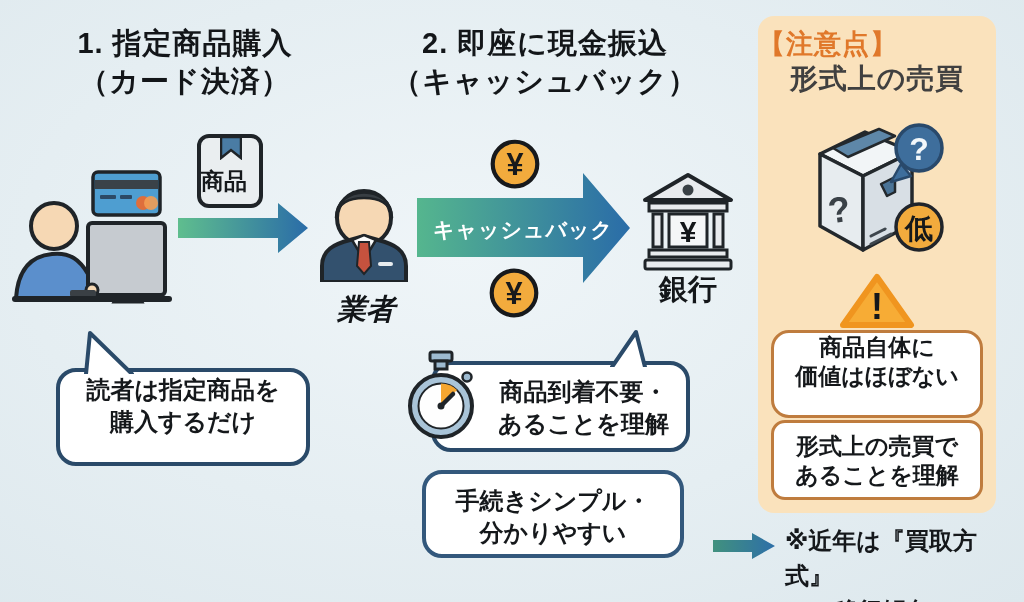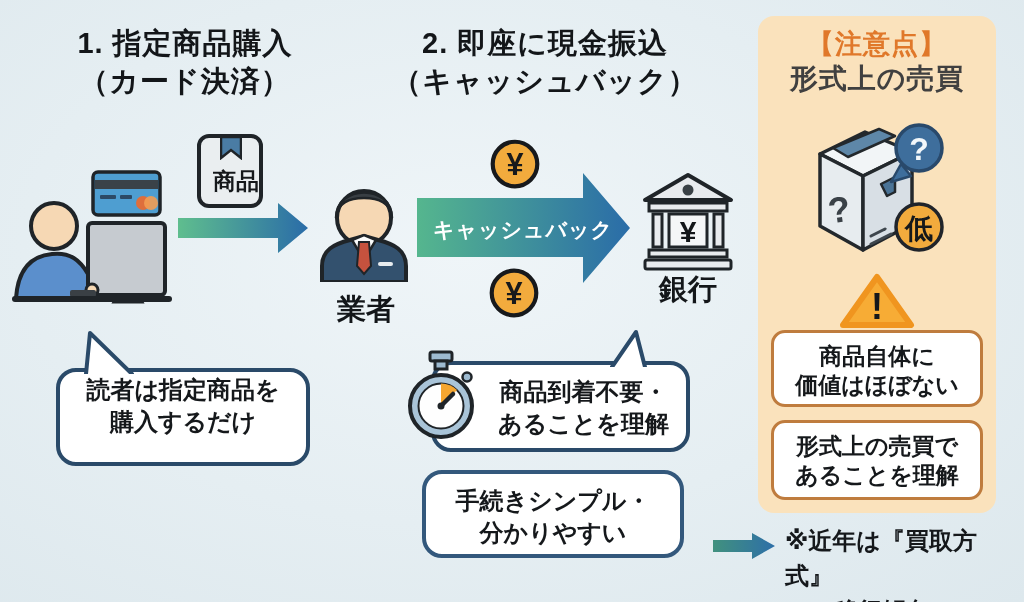--- a/index.html
+++ b/index.html
@@ -15,21 +15,21 @@
   .bubble {
     background:#FFFFFF; border:4px solid #2A4A69; border-radius:20px;
     text-align:center; font-weight:700; font-size:24px; line-height:32px; z-index:2;
   }
   .tail { z-index:3; }
   .notebox {
     background:#FFFFFF; border:3.5px solid #BF7C3E; border-radius:14px;
     text-align:center; font-weight:700; font-size:23px; line-height:29px;
   }
   .panel { background:#FAE2BC; border-radius:16px; }
-  .panel-tag { font-weight:700; font-size:27px; color:#E0782A; text-align:center; letter-spacing:1px; }
+  .panel-tag { font-weight:700; font-size:27px; color:#E0782A; text-align:left; letter-spacing:1px; }
   .panel-title { font-weight:700; font-size:28px; color:#404040; text-align:center; letter-spacing:1px; }
   .arrow-label { color:#FFFFFF; font-weight:700; font-size:21px; text-align:center; letter-spacing:1px; z-index:4; }
   .footnote { font-weight:700; font-size:24px; line-height:35px; color:#15181B; }
   .footnote .indent { padding-left:24px; }
   svg text { font-family:"Liberation Sans","DejaVu Sans",sans-serif; }
 </style>
 </head>
 <body>
 
 <div class="stage">
@@ -62,42 +62,42 @@
     <circle cx="84" cy="158" r="6" fill="#F6D8B4" stroke="#1F2428" stroke-width="3"></circle>
     <rect x="62" y="158" width="26" height="7" rx="2" fill="#3A4045"></rect>
 
     <rect x="4" y="164" width="160" height="6" rx="3" fill="#1F2428"></rect>
   </svg>
 
   <div class="abs" style="left:197px; top:134px; width:66px; height:74px; background:#EAEEF0; border:4px solid #1F2428; border-radius:12px; z-index:1;">
     <svg class="abs" style="left:19px; top:-1px;" width="22" height="23" viewBox="0 0 22 23">
       <polygon points="1,0 21,0 21,21 11,13 1,21" fill="#4A7CA4" stroke="#1F2428" stroke-width="2.5"></polygon>
     </svg>
-    <div class="abs" style="left:0; top:28px; width:58px; text-align:right; font-weight:700; font-size:23px;">商品</div>
+    <div class="abs" style="left:0; top:28px; width:58px; text-align:left; font-weight:700; font-size:23px;">商品</div>
   </div>
 
   <svg class="abs" style="left:178px; top:203px;" width="130" height="50" viewBox="0 0 130 50">
     <defs>
       <linearGradient id="g1" x1="0" y1="0" x2="1" y2="0">
         <stop offset="0" stop-color="#5FBE8E"></stop>
           <stop offset="1" stop-color="#2A6CA8"></stop>
       </linearGradient>
     </defs>
     <polygon points="0,15 100,15 100,0 130,25 100,50 100,35 0,35" fill="url(#g1)"></polygon>
   </svg>
 
   <svg class="abs" style="left:316px; top:168px;" width="100" height="114" viewBox="0 0 100 114">
     <circle cx="48" cy="50" r="27" fill="#F6D8B4" stroke="#1F2428" stroke-width="4"></circle>
     <path d="M20,50 C20,16 76,16 76,50 C76,35 62,30 48,30 C34,30 20,35 20,50 Z" fill="#383E43" stroke="#1F2428" stroke-width="2.5"></path>
     <path d="M6,114 L6,98 C6,82 18,76 34,72 L48,68 L62,72 C78,76 90,82 90,98 L90,114 Z" fill="#33516E" stroke="#1F2428" stroke-width="4" stroke-linejoin="round"></path>
     <path d="M36,72 L48,92 L60,72 L48,67 Z" fill="#FAFBFB" stroke="#1F2428" stroke-width="2.5"></path>
     <path d="M43,74 L53,74 L55,98 L48,106 L41,98 Z" fill="#C5523E" stroke="#1F2428" stroke-width="2"></path>
     <rect x="62" y="94" width="15" height="4" rx="2" fill="#E8ECEF"></rect>
   </svg>
-  <div class="abs label" style="left:316px; top:290px; width:100px;">業者</div>
+  <div class="abs label" style="left:316px; top:290px; width:100px;font-style:italic;">業者</div>
 
   <svg class="abs" style="left:417px; top:173px;" width="214" height="110" viewBox="0 0 214 110">
     <defs>
       <linearGradient id="g2" x1="0" y1="0" x2="1" y2="0">
         <stop offset="0" stop-color="#55B68E"></stop>
           <stop offset="1" stop-color="#2A6CA8"></stop>
       </linearGradient>
     </defs>
     <polygon points="0,25 166,25 166,0 213,55 166,110 166,84 0,84" fill="url(#g2)"></polygon>
   </svg>
@@ -174,21 +174,21 @@
       <text x="114" y="40" text-anchor="middle" font-size="32" font-weight="700" fill="#F2F7FA">?</text>
       <circle cx="114" cy="107" r="23" fill="#F2AB3D" stroke="#20242A" stroke-width="3.5"></circle>
       <text x="114" y="118" text-anchor="middle" font-size="28" font-weight="700" fill="#15181B">低</text>
     </svg>
 
     <svg class="abs" style="left:80px; top:256px;" width="78" height="58" viewBox="0 0 78 58">
       <polygon points="39,5 73,53 5,53" fill="#F7AC35" stroke="#F0951F" stroke-width="6" stroke-linejoin="round"></polygon>
       <text x="39" y="47" text-anchor="middle" font-size="36" font-weight="700" fill="#15181B">!</text>
     </svg>
 
-    <div class="abs notebox" style="left:13px; top:314px; width:212px; height:77px; padding-top:9px;">
+    <div class="abs notebox" style="left:13px; top:314px; width:212px; height:88px; padding-top:0;border-radius:18px;">
       <div>商品自体に</div>
       <div>価値はほぼない</div>
     </div>
     <div class="abs notebox" style="left:13px; top:404px; width:212px; height:80px; padding-top:9px;">
       <div>形式上の売買で</div>
       <div>あることを理解</div>
     </div>
   </div>
 
   <svg class="abs" style="left:713px; top:532px;" width="64" height="28" viewBox="0 0 64 28">

